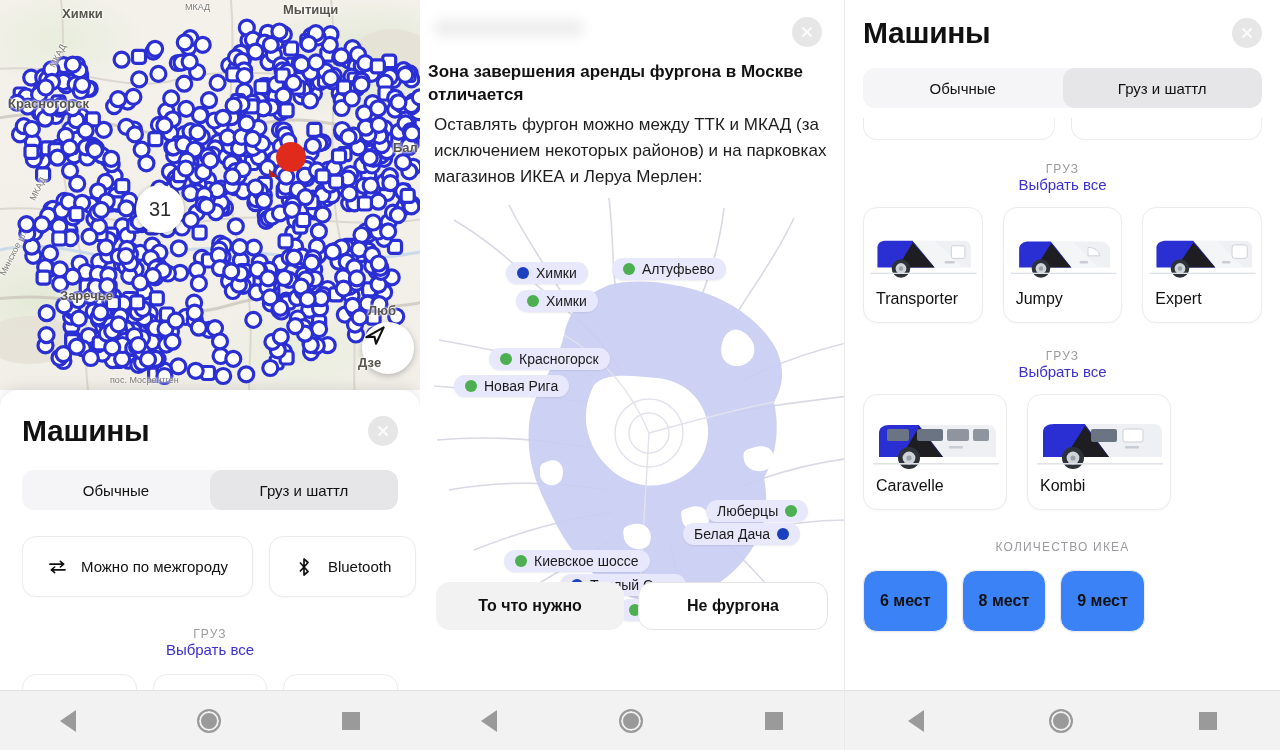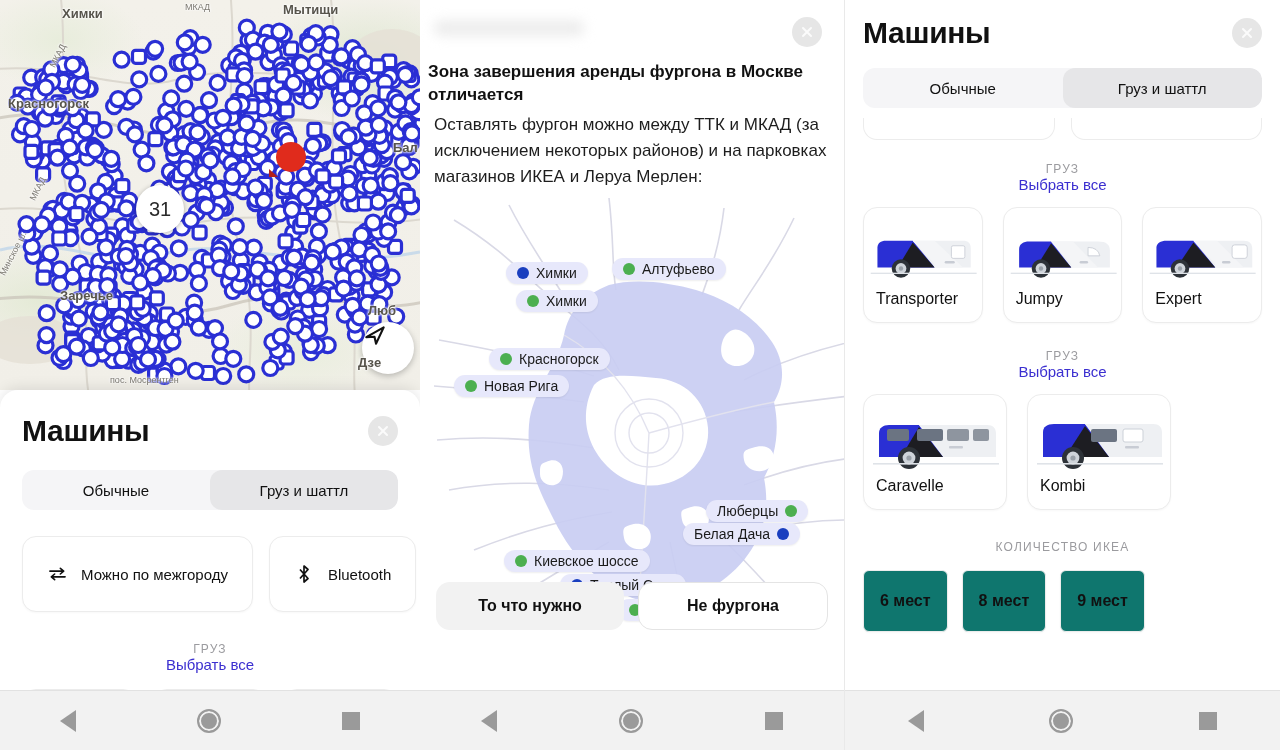--- a/index.html
+++ b/index.html
@@ -78,21 +78,21 @@
     display:flex; background:#f5f5f7; border-radius:12px; height:40px; overflow:hidden;
   }
   .seg-item{
     flex:1; display:flex; align-items:center; justify-content:center;
     font-size:15px; color:#111; border-radius:12px;
   }
   .seg-item.active{ background:#e6e6e8;text-align:center; }
 
   .chips{ display:flex; gap:16px; }
   .chip{
-    height:76px; border:1px solid #ececec; border-radius:14px; background:#fff;
+    height:61px; border:1px solid #ececec; border-radius:14px; background:#fff;
     display:flex; align-items:center; gap:14px; padding:0 24px;
     font-size:15px; color:#111; white-space:nowrap;
     box-shadow:0 1px 2px rgba(0,0,0,.03);
   }
   .chip .ic{ width:20px; display:flex; justify-content:center; flex:0 0 auto; }
 
   .sec-head{ display:flex; align-items:center; justify-content:space-between;flex-direction:column; }
   .sec-title{ font-size:12px; letter-spacing:1.2px; color:#9b9b9f; }
   .sec-link{ font-size:15px; color:#3b2fd0; }
 
@@ -146,21 +146,21 @@
   .r-title{ font-size:30px; font-weight:bold; color:#111; letter-spacing:-.3px; }
   .r-cards{ display:flex; gap:20px;align-items:center; }
   .r-card{
     width:144px; border:1px solid #ececec; border-radius:14px; background:#fff;
     overflow:hidden; box-shadow:0 1px 2px rgba(0,0,0,.03);
   }
   .r-card .thumb{ height:76px; display:flex; align-items:flex-end; justify-content:center; padding-top:6px; }
   .r-card .cname{ font-size:16px; color:#111; padding:6px 12px 14px; }
   .seatrow{ display:flex; gap:14px; }
   .seat{
-    min-width:84px; height:62px; border:1px solid #ececec; border-radius:6px; background:#0f766e;
+    min-width:84px; height:62px; border:1px solid #ececec; border-radius:14px; background:#3b82f6;
     display:flex; align-items:center; justify-content:center;
     font-size:16px; font-weight:bold; color:#111; padding:0 16px;
     box-shadow:0 1px 2px rgba(0,0,0,.03);
   }
   .ghost-cards{ display:flex; gap:16px; }
   .ghost-card{ width:195px; height:22px; border:1px solid #ececec; border-top:none; border-radius:0 0 14px 14px; }
 
   
   .navbar{
     position:absolute; bottom:0; left:0; height:60px; width:100%;

